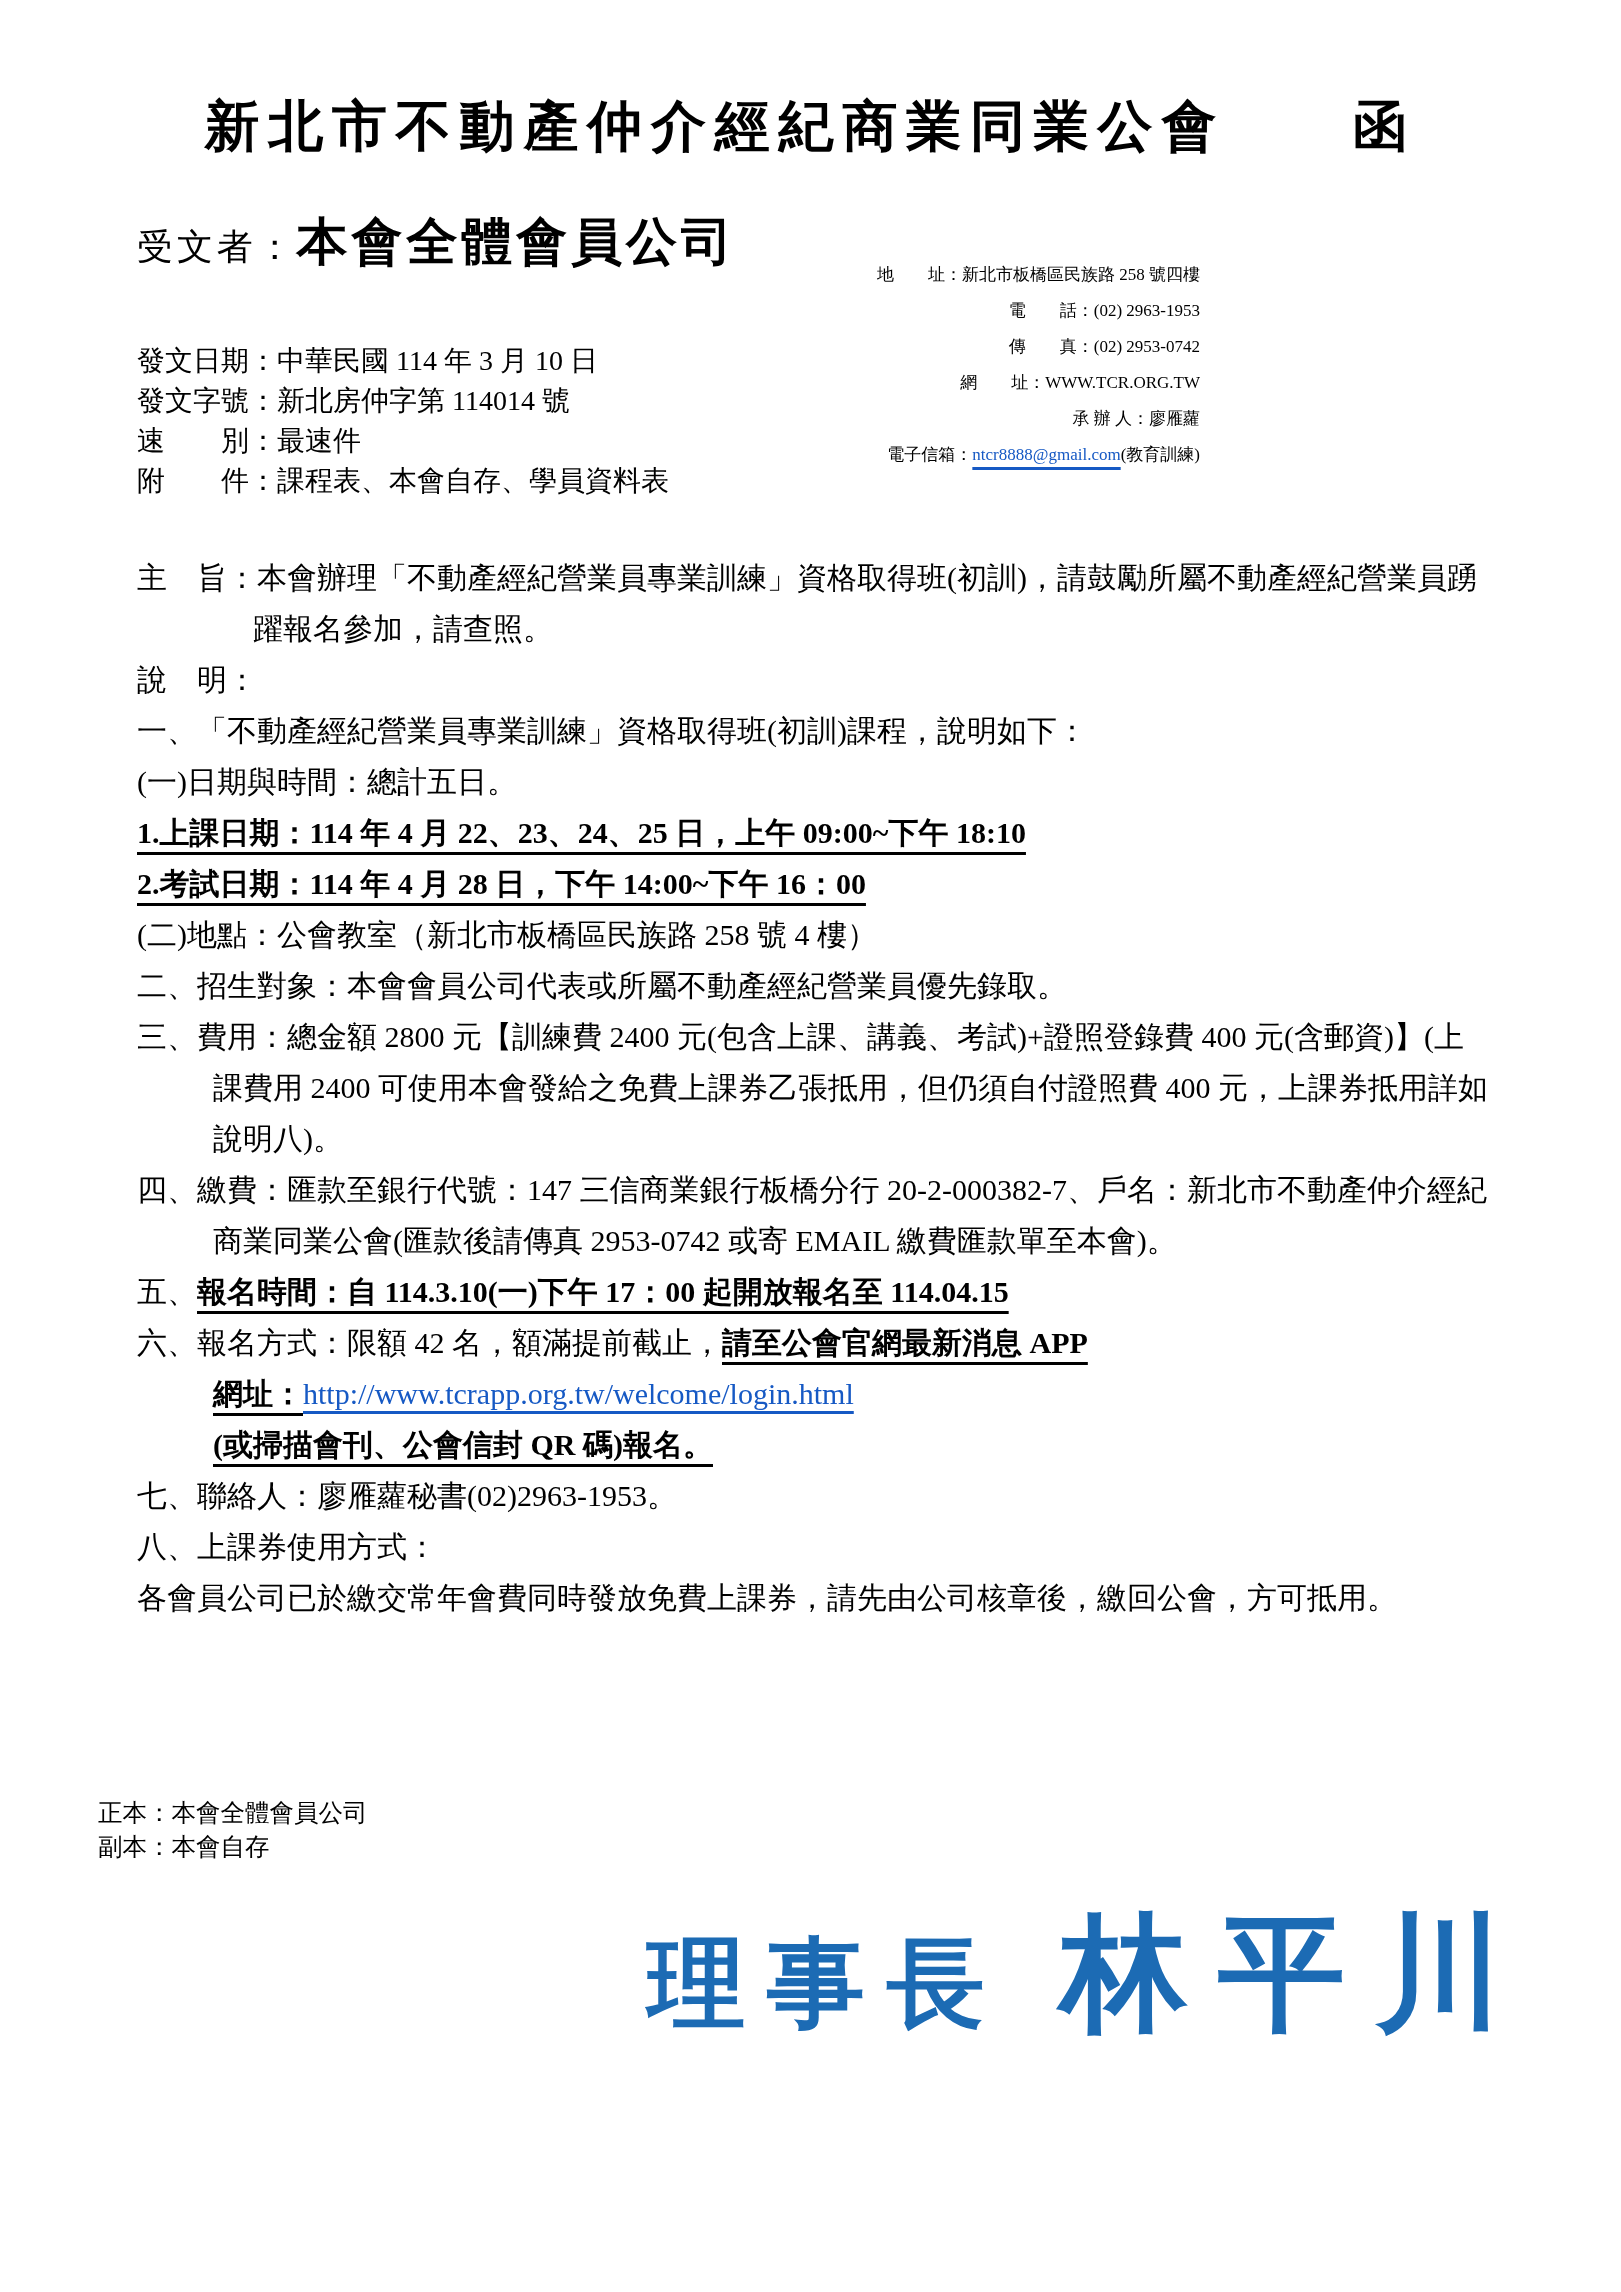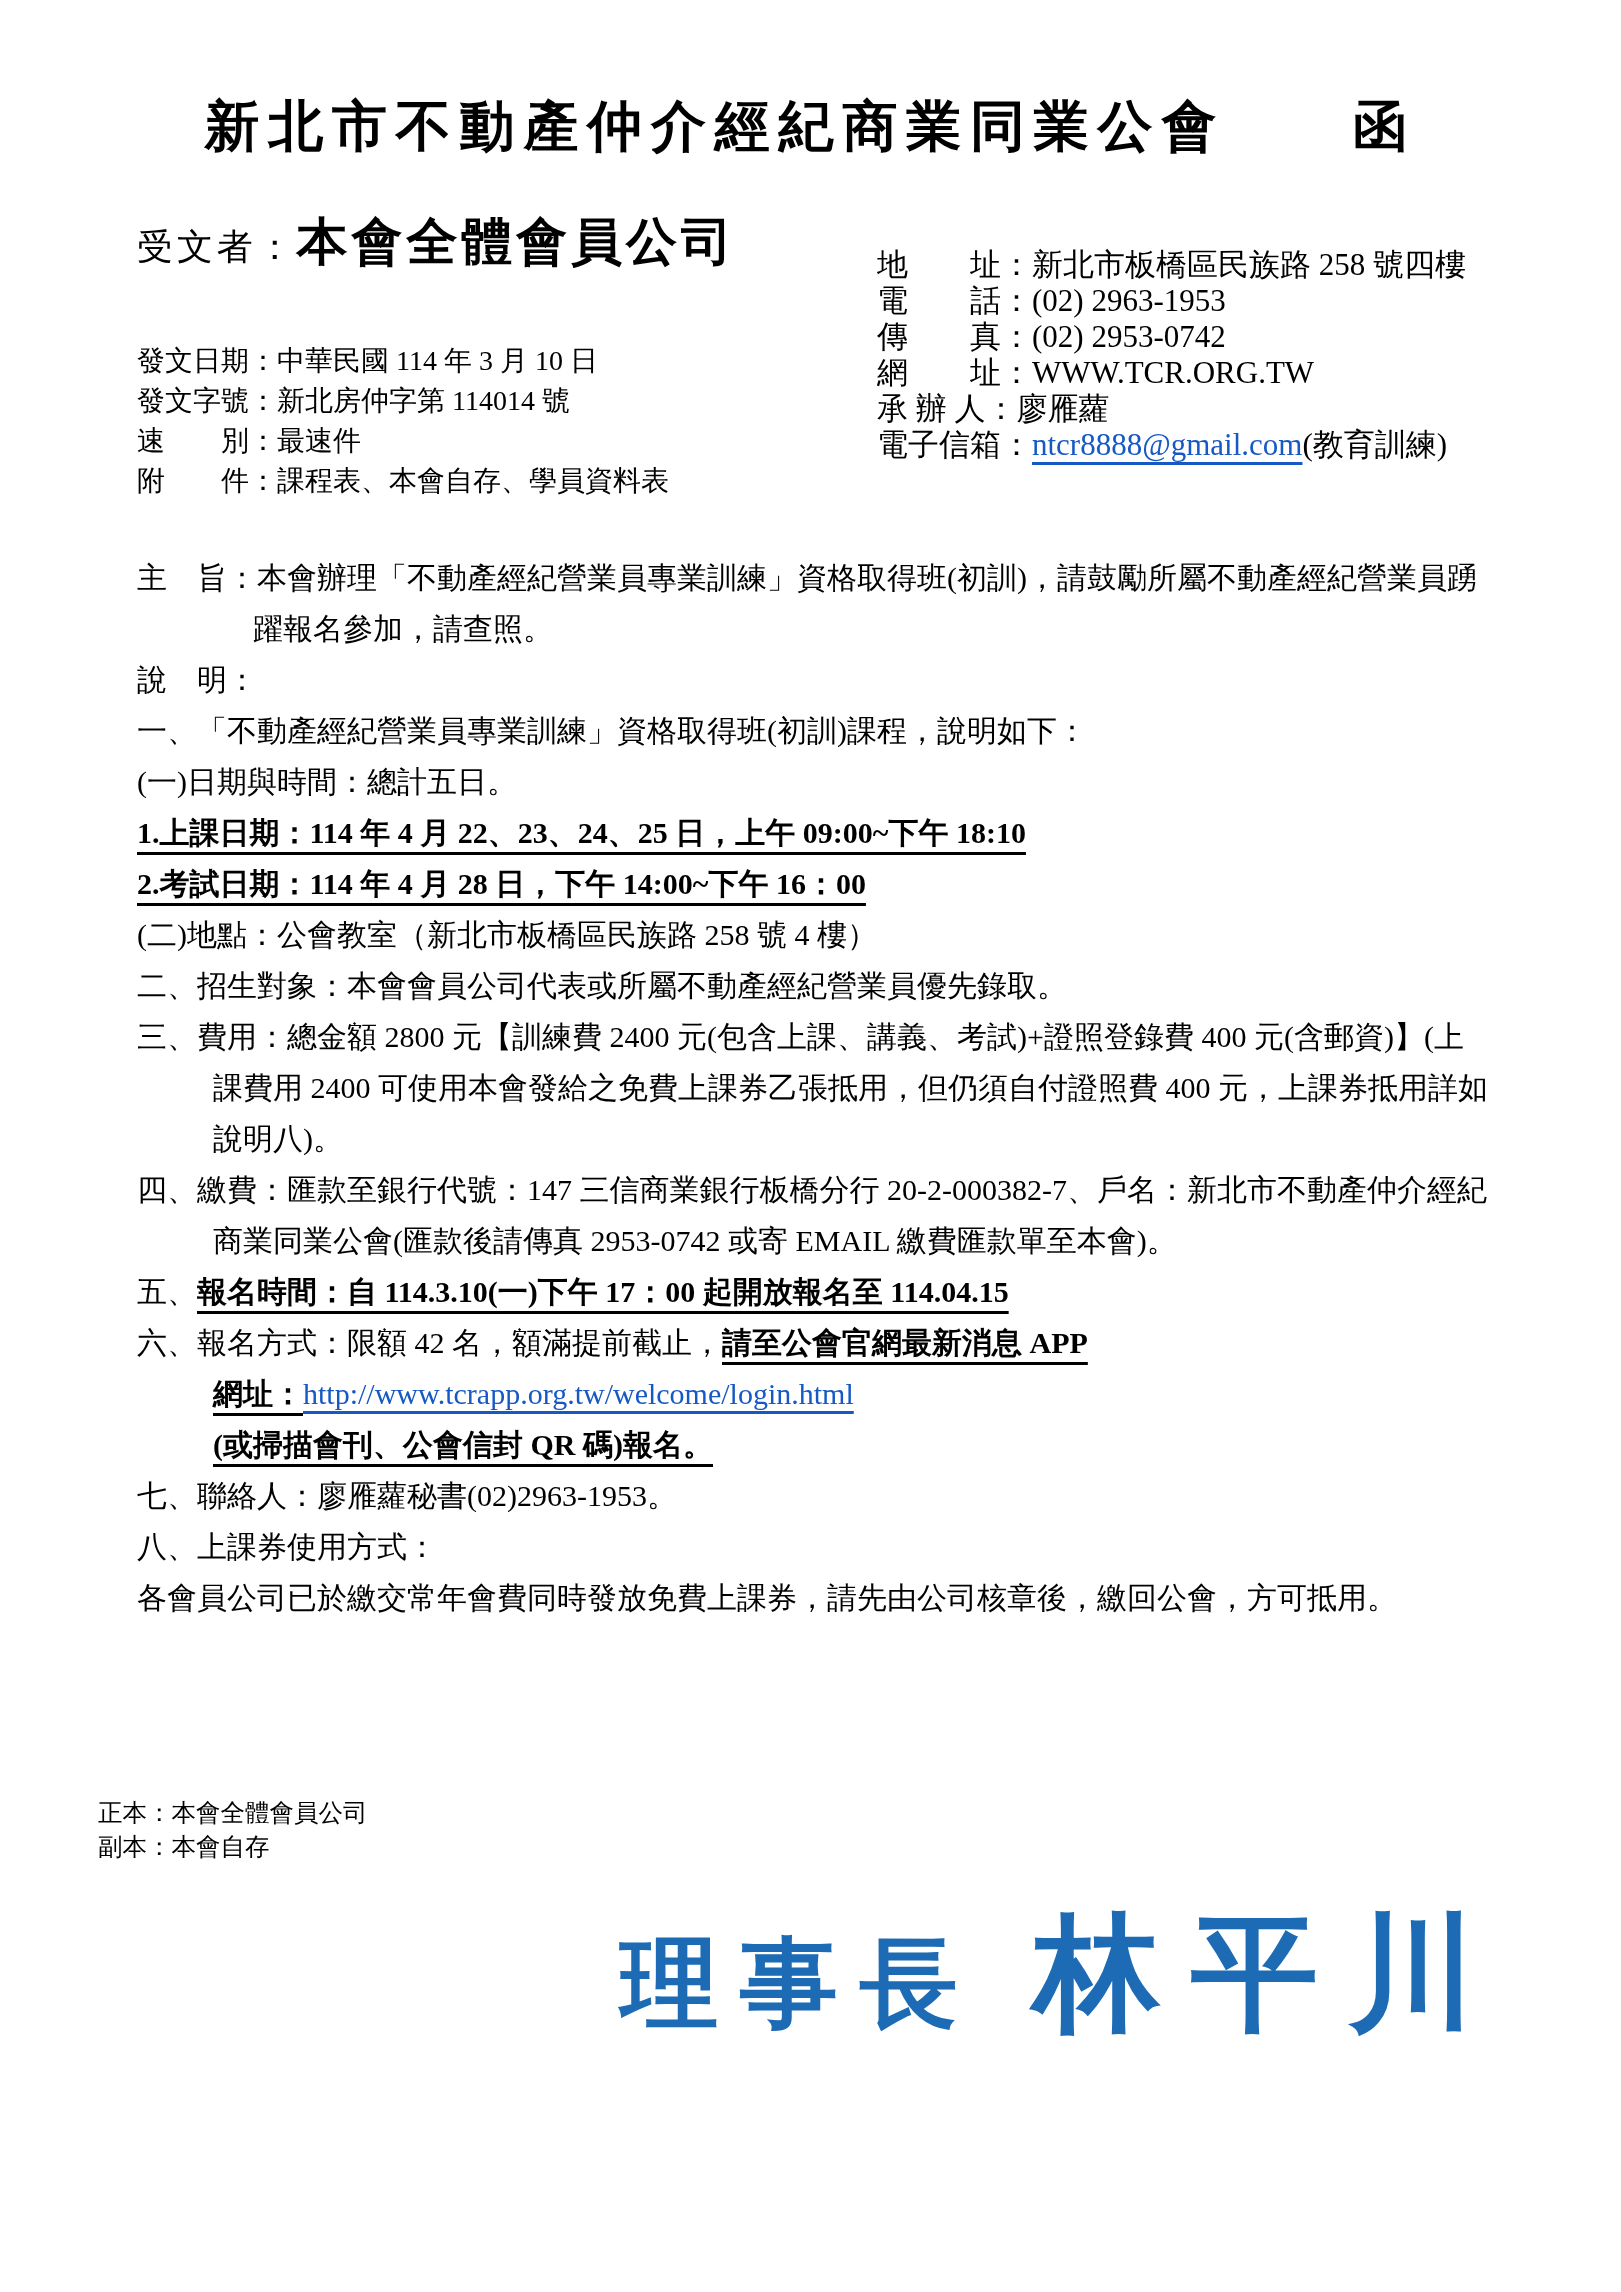--- a/index.html
+++ b/index.html
@@ -24,22 +24,22 @@
     position:absolute;top:208px;left:137px;
     white-space:nowrap;
   }
   .recipient-label{font-size:36px;letter-spacing:3.9px;}
   .recipient-value{font-size:51px;font-weight:bold;letter-spacing:3.9px;margin-top:9px;}
   .meta-left{
     position:absolute;top:341px;left:137px;
     font-size:28px;line-height:40px;white-space:nowrap;
   }
   .meta-right{
-    position:absolute;top:247px;left:877px;
-    font-size:31px;line-height:36px;white-space:nowrap;
+    position:absolute;top:257px;left:877px;
+    font-size:17px;line-height:36px;white-space:nowrap;text-align:right;
   }
   .meta-left p,.meta-right p,.doc-body p,.footer p{margin:0;}
   .doc-body{
     position:absolute;top:552px;left:137px;width:1355px;
     font-size:30px;line-height:51px;
     text-align:left;
   }
   
   .subject{padding-left:116px;text-indent:-116px;}
   .plain{}
@@ -60,21 +60,21 @@
     text-decoration:underline;
     text-decoration-thickness:2.5px;
     text-underline-offset:6.9px;
   }
   .footer{
     position:absolute;top:1796px;left:98px;
     font-size:24.5px;line-height:34px;white-space:nowrap;
   }
   .signature{
     position:absolute;top:1890px;left:0;width:100%;
-    box-sizing:border-box;padding-right:114px;
+    box-sizing:border-box;padding-right:87px;
     display:flex;justify-content:flex-end;align-items:baseline;gap:54px;
     color:var(--signature);
     font-family:"DejaVu Sans","Liberation Sans",sans-serif;
     font-weight:bold;white-space:nowrap;
   }
   .sig-title{font-size:98px;letter-spacing:21.6px;}
   .sig-name{font-size:127px;letter-spacing:31px;}
 </style>
 </head>
 <body>

